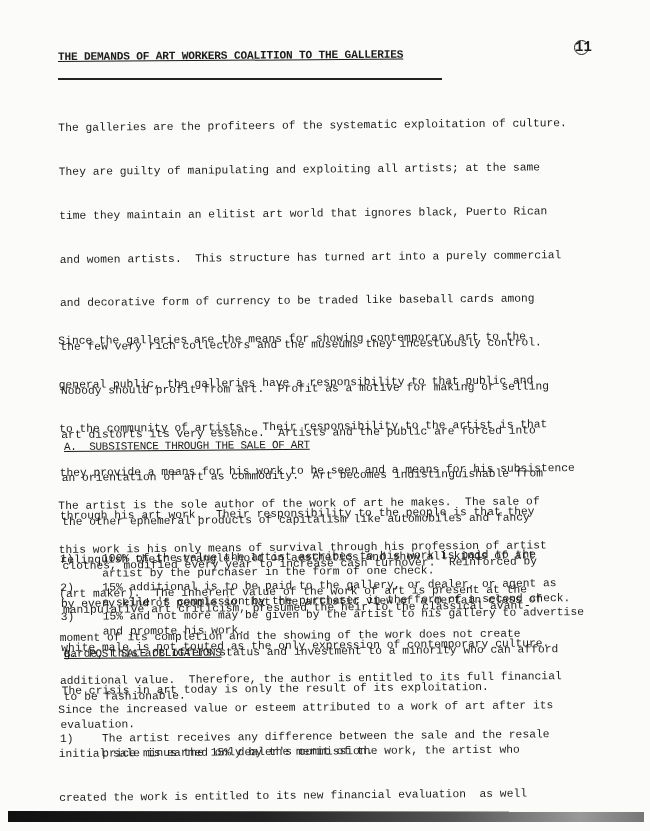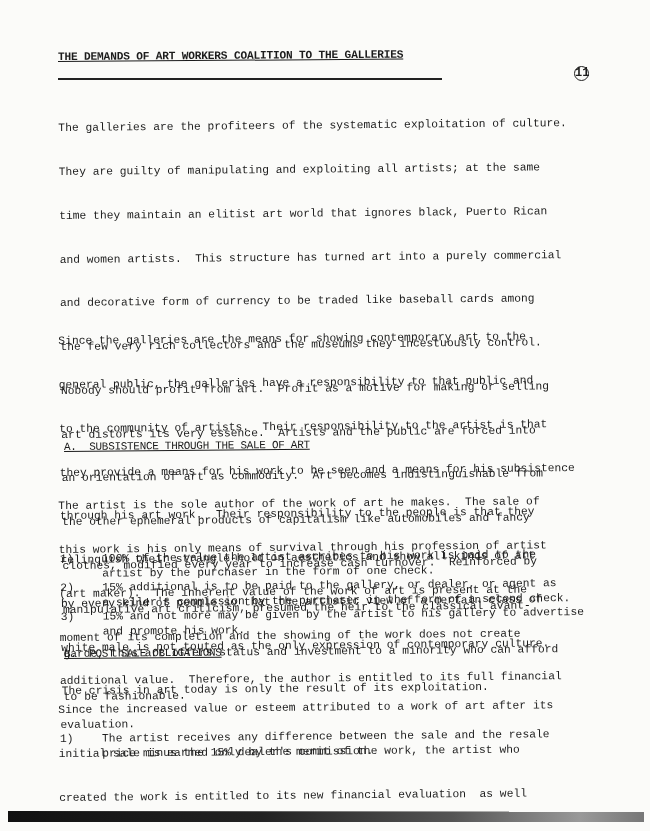--- a/index.html
+++ b/index.html
@@ -16,21 +16,21 @@
     text-decoration: underline; white-space: nowrap;
     transform: rotate(-0.4deg); transform-origin: left center;
   }
   .title-rule {
     position: absolute; left: 58px; top: 78px; width: 384px; height: 2px;
     background: #222;
   }
   .page-number {
     position: absolute; left: 574px; top: 40px; width: 13px; height: 13px;
     border: 1.6px solid #222; border-radius: 50%;
-    font-size: 12px; font-weight: bold; line-height: 13px; text-align: center; margin-top: 26px;
+    font-size: 14px; font-weight: bold; line-height: 13px; text-align: center;
   }
   .para {
     position: absolute; left: 58px; width: 570px;
     font-size: 11.3px; line-height: 14.6px; white-space: pre;
     transform: rotate(-0.55deg); transform-origin: left top;
   }
   .para .line { display: block; }
   .heading {
     position: absolute; left: 64px;
     font-size: 11px; letter-spacing: -0.3px; white-space: pre;

